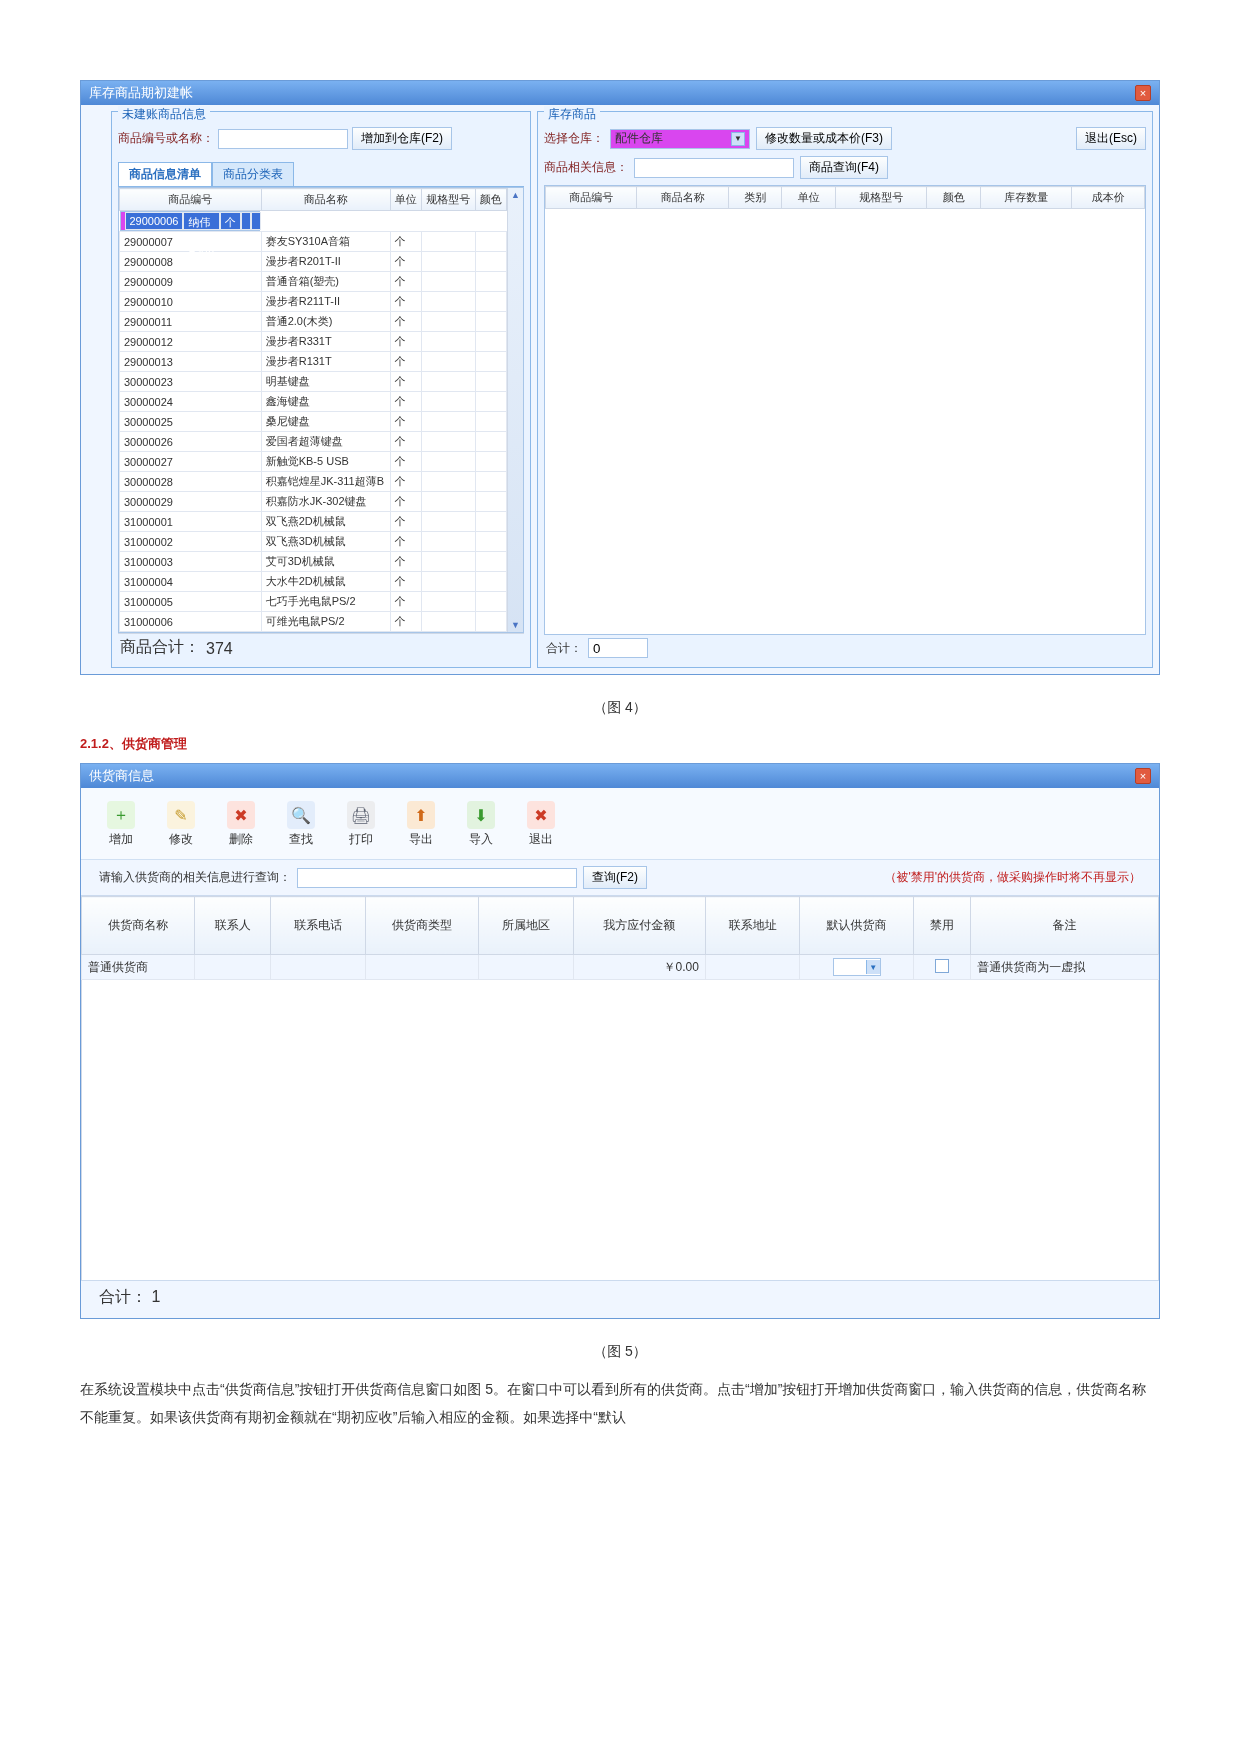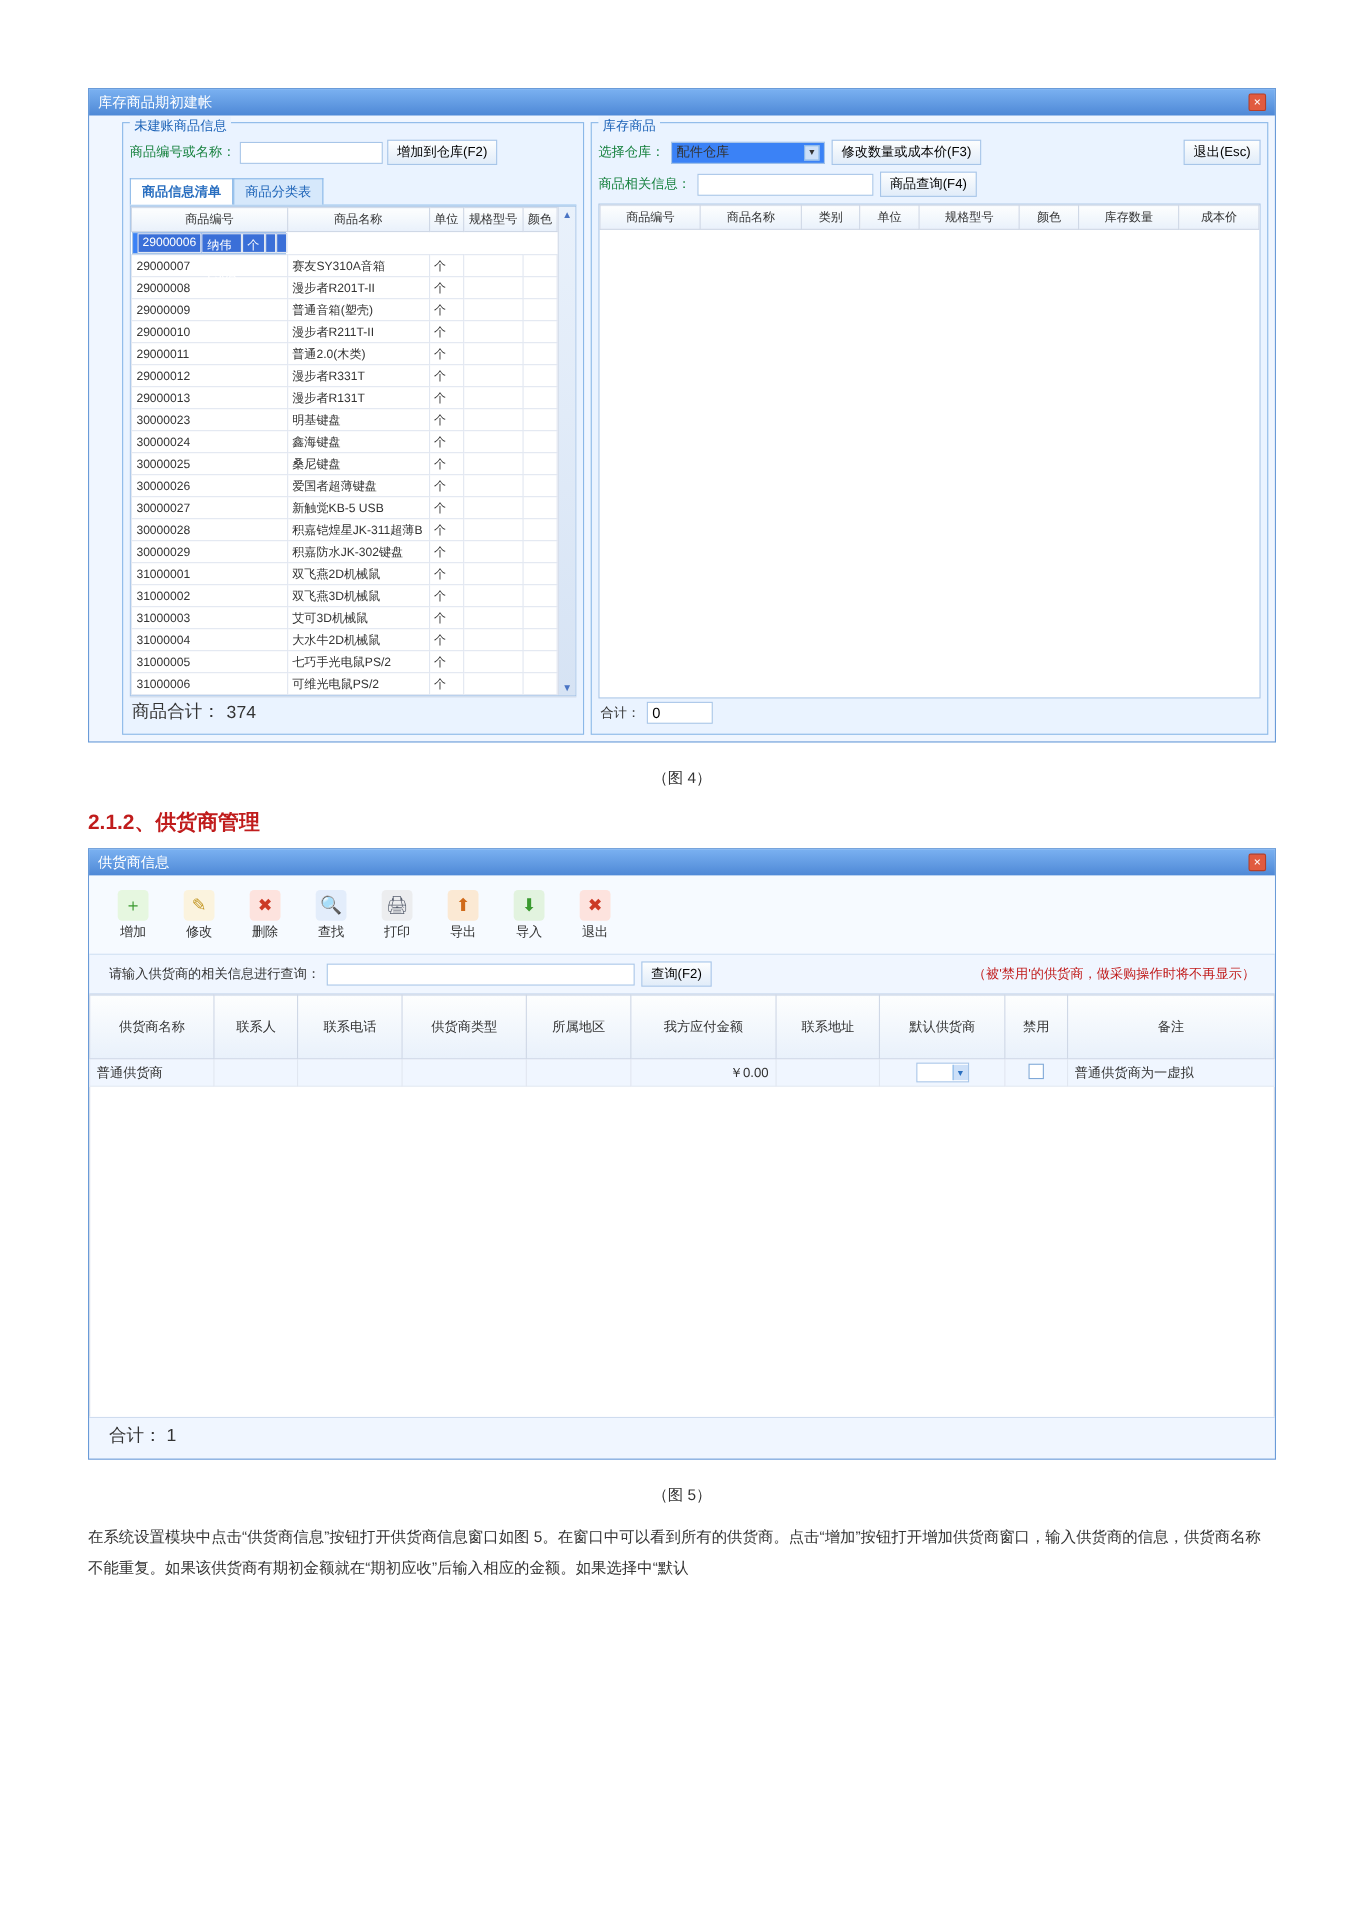--- a/index.html
+++ b/index.html
@@ -10,49 +10,49 @@
     .win { border: 1px solid #6a9bd8; background: #f0f6ff; position: relative; }
     .win .titlebar { background: linear-gradient(#7ab1f1, #4e88d6); color: #fff; padding: 3px 8px; font-size: 13px; display: flex; justify-content: space-between; align-items: center; }
     .titlebar .title { font-weight: normal; }
     .titlebar .close-x { width: 16px; height: 16px; background: #e15b3f; color: #fff; display: inline-flex; align-items: center; justify-content: center; font-size: 11px; border: 1px solid #b63e27; border-radius: 2px; }
 
     .win1-body { display: flex; padding: 6px; gap: 6px; margin-left: 24px; }
 
     .left-pane { flex: 0 0 420px; border: 1px solid #8bb8e8; padding: 6px; background: #eaf3ff; display: flex; flex-direction: column; }
     .left-pane .legend, .right-pane .legend { color: #1b62b7; font-size: 12px; margin-bottom: 4px; margin-top: -12px; background: #eaf3ff; padding: 0 4px; width: fit-content; }
     .row-flex { display: flex; align-items: center; gap: 4px; margin-bottom: 6px; }
-    .lbl { color: #15803d; }
+    .lbl { color: #7f1d1d; }
     .txt { border: 1px solid #a7c5e8; background: #fff; height: 20px; padding: 0 4px; }
     .btn { border: 1px solid #a7c5e8; background: linear-gradient(#fdfefe,#e1ecf9); padding: 2px 8px; font-size: 12px; cursor: pointer; }
 
     .tabs { display: flex; border-bottom: 1px solid #8bb8e8; margin-top: 6px; }
     .tab { padding: 3px 10px; border: 1px solid #8bb8e8; border-bottom: none; font-size: 12px; color: #1b62b7; background: #d6e8fb; }
     .tab.active { background: #fff; color: #2a6fc0; font-weight: bold; }
 
     .grid-wrap { border: 1px solid #a7c5e8; background: #fff; position: relative; display: flex; flex-direction: column; flex: 1; }
     table.grid { border-collapse: collapse; width: 100%; font-size: 11px; }
     table.grid th { background: linear-gradient(#fdfefe,#e9f1fb); border: 1px solid #cfd8e6; padding: 3px 4px; font-weight: normal; color: #333; }
     table.grid td { border: 1px solid #e1e7f1; padding: 2px 4px; height: 18px; color: #333; }
     table.grid tr.sel td { background: #3a6fd8; color: #fff; }
     .scroll-updown { flex: 1; overflow-y: auto; }
     .scroll-arrows { width: 16px; background: linear-gradient(#e9f1fb,#d6e3f4); border-left: 1px solid #cfd8e6; display:flex; flex-direction:column; justify-content:space-between; }
     .sa { text-align:center; font-size:9px; color:#4a74c4; padding:2px 0; }
 
     .left-foot { display:flex; align-items:flex-end; gap:6px; padding:3px 2px; border-top:1px solid #cfd8e6; font-size:16px; }
 
     .right-pane { flex: 1; border: 1px solid #8bb8e8; padding: 6px; background: #eaf3ff; display:flex; flex-direction:column; }
     .rp-row { display:flex; align-items:center; gap:6px; margin-bottom:6px; }
-    .sel { border:1px solid #a7c5e8; background:#3b82f6; height:20px; width:140px; display:inline-flex; align-items:center; justify-content:space-between; padding:0 4px; }
+    .sel { border:1px solid #a7c5e8; background:#d946ef; height:20px; width:140px; display:inline-flex; align-items:center; justify-content:space-between; padding:0 4px; }
     .sel .arrow { width:14px; height:14px; background:#cde0f8; border:1px solid #8bb8e8; display:inline-flex; align-items:center; justify-content:center; font-size:8px; }
     .rp-grid { border:1px solid #a7c5e8; background:#fff; flex:1; }
     .rp-foot { display:flex; align-items:center; gap:6px; padding:3px 2px; font-size:12px; }
 
     .caption { text-align:center; margin: 24px 0 14px; font-size:14px; }
     .para { font-size:14px; line-height: 2.0; margin: 6px 0; }
-    .section-h { color:#c01c1c; font-weight:bold; font-size:19px; margin: 18px 0 10px; }
+    .section-h { color:#c01c1c; font-weight:bold; font-size:13px; margin: 18px 0 10px; }
 
     
     .toolbar { display:flex; gap:4px; padding:10px 12px 8px; background:#f6faff; border-bottom:1px solid #d0e0f3; }
     .tbtn { width:56px; display:flex; flex-direction:column; align-items:center; gap:2px; padding:2px 0; border:1px solid transparent; border-radius:3px; cursor:pointer; }
     .tbtn .ico { width:28px; height:28px; display:flex; align-items:center; justify-content:center; border-radius:4px; font-size:16px; }
     .tbtn .tlab { font-size:12px; }
 
     .sup-search { display:flex; align-items:center; gap:6px; padding:6px 18px; }
     .sup-search .txt { flex: 0 0 280px; }
     .sup-note { color:#c01c1c; margin-left:auto; font-size:12px; }

